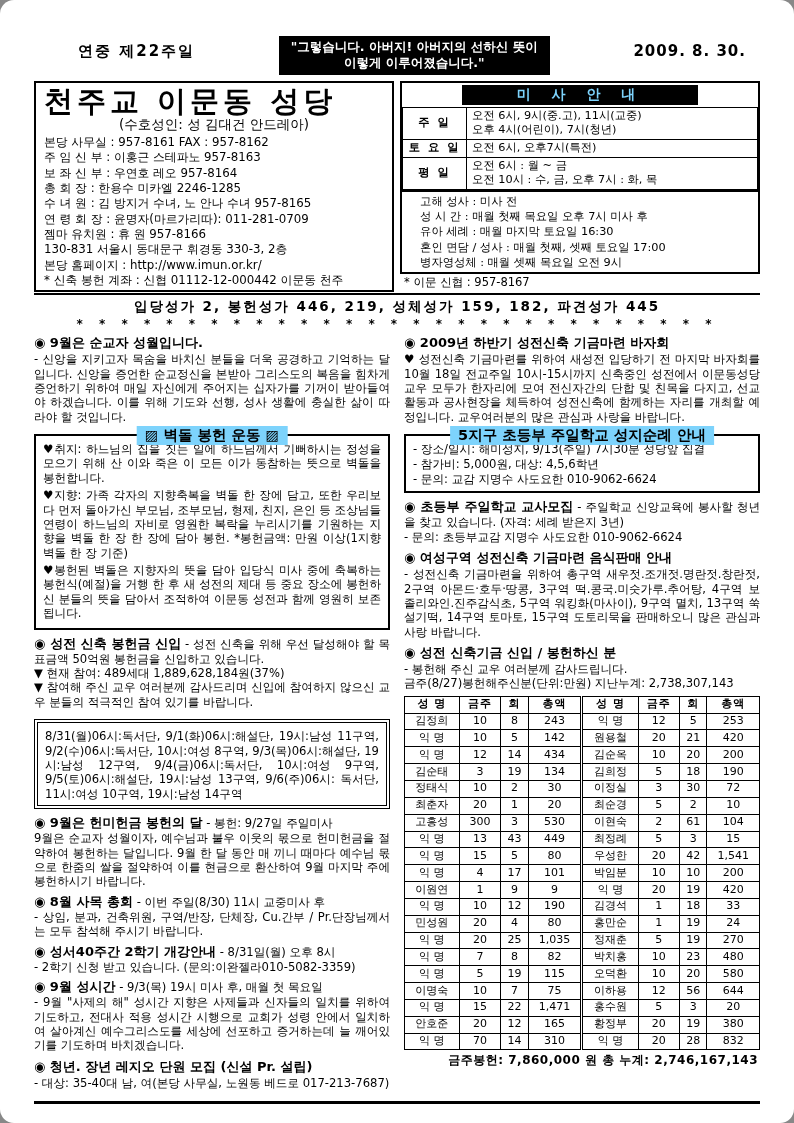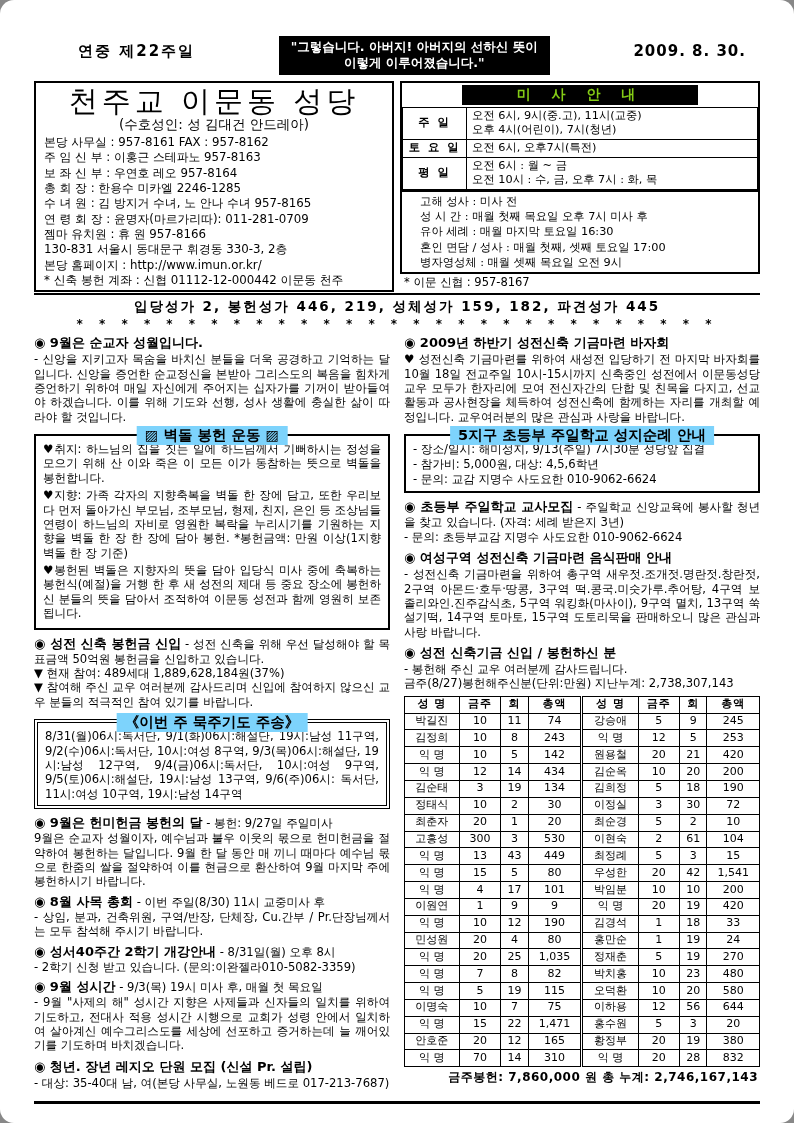--- a/index.html
+++ b/index.html
@@ -12,26 +12,26 @@
     border-radius:14px;
   }
   
   .masthead { display:flex; align-items:flex-start; justify-content:space-between; padding:6px 14px 2px 44px; }
   .mast-left { font-size:15px; font-weight:bold; letter-spacing:2px; padding-top:6px; }
   .quote-box { background:#000; color:#fff; font-weight:bold; font-size:12.5px; text-align:center; line-height:1.3; padding:3px 12px; }
   .mast-date { font-size:15px; font-weight:bold; letter-spacing:1px; padding-top:6px; }
   
   .topboxes { display:flex; gap:6px; margin-top:4px; align-items:stretch; }
   .church-box { width:50%; border:2px solid #000; padding:3px 8px 2px 8px; }
-  .church-title { font-size:29px; font-weight:normal; text-align:center; letter-spacing:4px; line-height:1.05; }
+  .church-title { font-size:29px; font-weight:bold; text-align:left; letter-spacing:4px; line-height:1.05; }
   .church-sub { font-size:13.5px; text-align:center; margin-bottom:1px; }
   .church-line { font-size:11.8px; line-height:1.3; white-space:nowrap; }
   .mass-wrap { width:50%; }
   .mass-box { border:2px solid #000; }
-  .mass-title { background:#000; color:#84cc16; font-weight:bold; text-align:center; font-size:14px; letter-spacing:8px; margin:2px 60px 0 60px; padding:1px 0; }
+  .mass-title { background:#000; color:#7dd3fc; font-weight:bold; text-align:center; font-size:14px; letter-spacing:8px; margin:2px 60px 0 60px; padding:1px 0; }
   table.mass { width:100%; border-collapse:collapse; margin-top:2px; }
   table.mass td { border:1px solid #000; font-size:11.3px; padding:1px 5px; line-height:1.3; }
   td.mass-day { width:64px; font-weight:bold; text-align:center; letter-spacing:2px; }
   .mass-text { white-space:pre-line; }
   .mass-notes { border-top:2px solid #000; padding:2px 18px; }
   .mass-note { font-size:11.3px; line-height:1.35; white-space:nowrap; }
   .mass-foot { font-size:11.5px; padding:1px 4px; }
   .rule { border-top:2.5px solid #000; margin-top:1px; }
   
   .hymn { text-align:center; font-size:13.5px; font-weight:bold; letter-spacing:2px; margin-top:3px; }
@@ -157,21 +157,20 @@
           <b>◉ 성전 신축 봉헌금 신입</b><span> - 성전 신축을 위해 우선 달성해야 할 목표금액 50억원 봉헌금을 신입하고 있습니다.</span>
         </div>
         <div>
 
         <div class="body-txt">▼ 현재 참여:  489세대 1,889,628,184원(37%)</div>
             <div class="body-txt">▼ 참여해 주신 교우 여러분께 감사드리며 신입에 참여하지 않으신 교우 분들의 적극적인 참여 있기를 바랍니다.</div>
           </div>
       </div>
 
       <div class="lbox dbox">
-        <div class="lbox-title">《이번 주 묵주기도 주송》</div>
         <div class="body-txt">8/31(월)06시:독서단,  9/1(화)06시:해설단,  19시:남성 11구역,  9/2(수)06시:독서단,  10시:여성 8구역,  9/3(목)06시:해설단, 19시:남성 12구역, 9/4(금)06시:독서단, 10시:여성 9구역, 9/5(토)06시:해설단, 19시:남성 13구역, 9/6(주)06시: 독서단, 11시:여성 10구역, 19시:남성 14구역</div>
       </div>
 
       <div class="sec">
         <div class="inline-head">
           <b>◉ 9월은 헌미헌금 봉헌의 달</b><span> - 봉헌: 9/27일 주일미사</span>
         </div>
         <div class="body-txt">  9월은 순교자 성월이자, 예수님과 불우 이웃의 몫으로 헌미헌금을 절약하여 봉헌하는 달입니다. 9월 한 달 동안 매 끼니 때마다 예수님 몫으로 한줌의 쌀을 절약하여 이를 현금으로 환산하여 9월 마지막 주에 봉헌하시기 바랍니다.</div>
       </div>
 
@@ -250,30 +249,20 @@
             <th>회</th>
             <th>총액</th>
             <th class="split">성  명</th>
             <th>금주</th>
             <th>회</th>
             <th>총액</th>
           </tr>
         </thead>
         <tbody>
 
-            <tr>
-              <td>박길진</td>
-              <td>10</td>
-              <td>11</td>
-              <td>74</td>
-              <td class="split">강승애</td>
-              <td>5</td>
-              <td>9</td>
-              <td>245</td>
-            </tr>
 
             <tr>
               <td>김정희</td>
               <td>10</td>
               <td>8</td>
               <td>243</td>
               <td class="split">익  명</td>
               <td>12</td>
               <td>5</td>
               <td>253</td>

